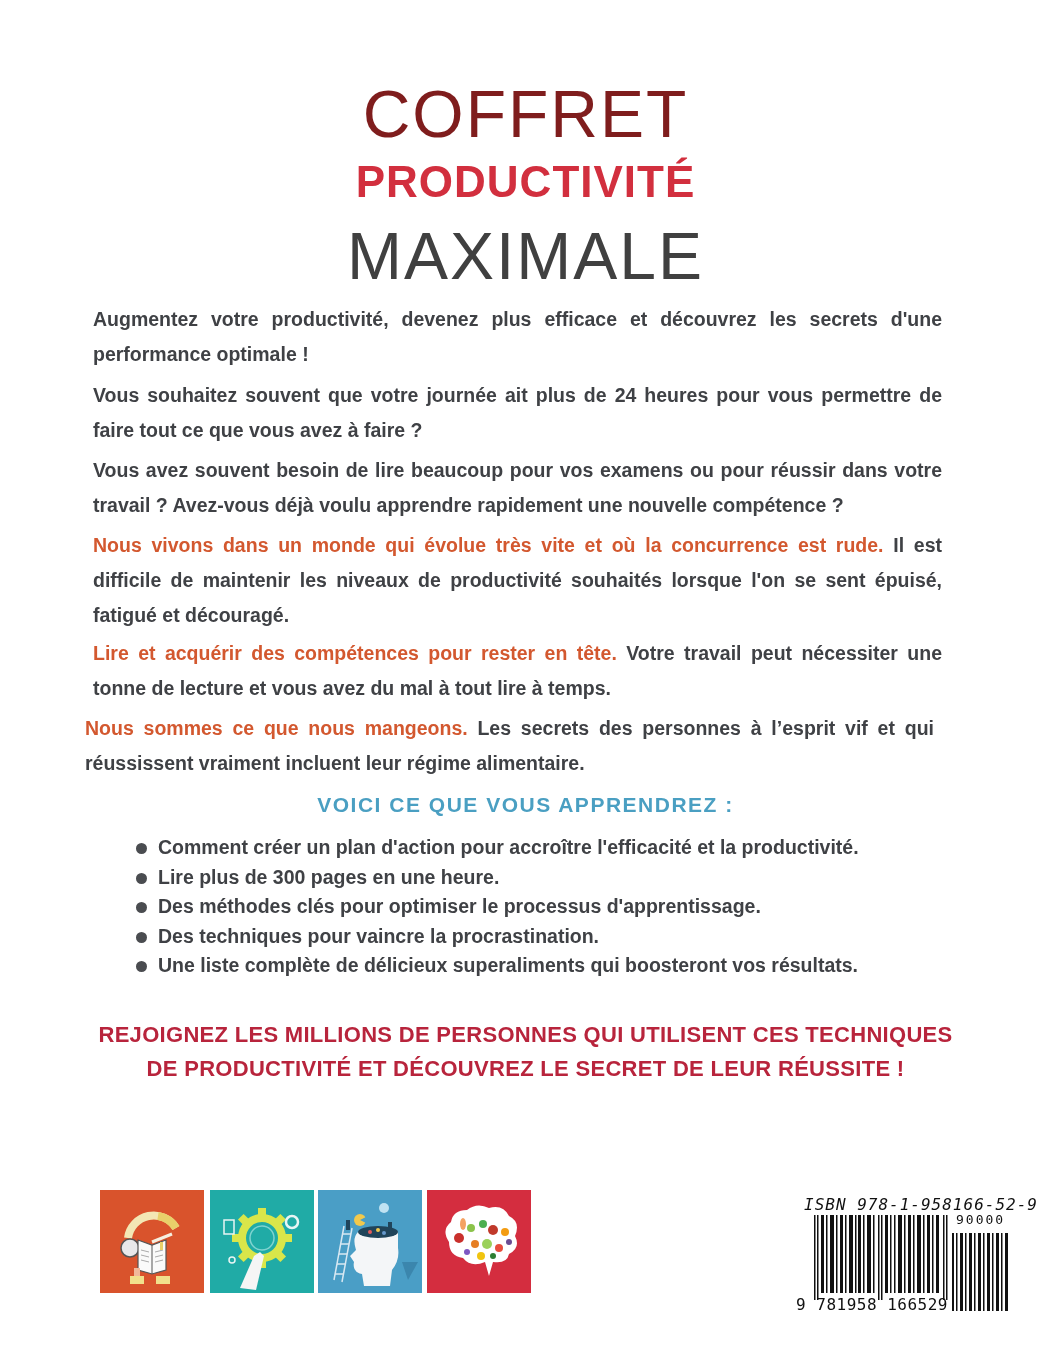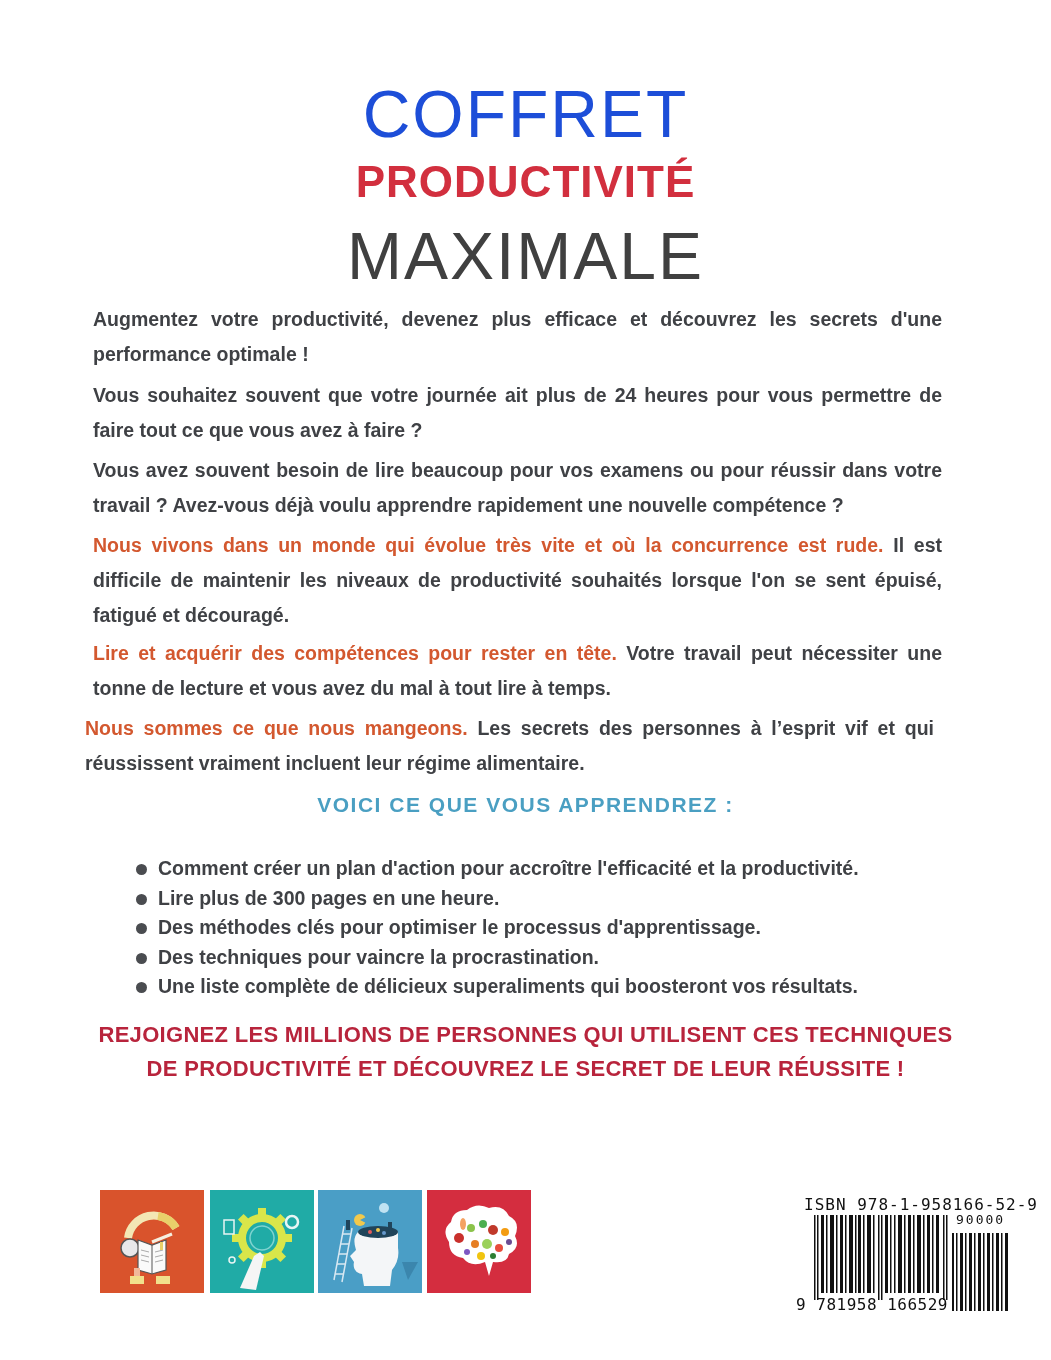--- a/index.html
+++ b/index.html
@@ -1,47 +1,47 @@
 <!DOCTYPE html>
 <html><head>
   <meta charset="utf-8">
   <style>
     html, body { margin: 0; padding: 0; background: #ffffff; }
     body { width: 1051px; height: 1360px; position: relative; overflow: hidden; font-family: "Liberation Sans", sans-serif; }
 
     .title { position: absolute; left: 0; width: 1051px; text-align: center; }
     .title-line { display: block; white-space: nowrap; }
-    .t1 { top: 78px; font-size: 66px; color: #1d4ed8; letter-spacing: 2px; font-weight: normal; line-height: 72px; }
+    .t1 { top: 78px; font-size: 66px; color: #7f1d1d; letter-spacing: 2px; font-weight: normal; line-height: 72px; }
     .t2 { top: 145px; font-size: 44px; color: #d22f3e; font-weight: bold; letter-spacing: 1px; line-height: 74px; }
     .t3 { top: 220px; font-size: 66px; color: #404040; letter-spacing: 2px; font-weight: normal; line-height: 72px; }
 
     .body-text { position: absolute; left: 93px; width: 849px; color: #3f4145; font-size: 19.5px; font-weight: bold; line-height: 35px; }
     .para { margin: 0; text-align: justify; text-align-last: left; }
     .hl { color: #d3582f; }
 
     .p1 { position: absolute; left: 93px; top: 302px; width: 849px; }
     .p2 { position: absolute; left: 93px; top: 378px; width: 849px; }
     .p3 { position: absolute; left: 93px; top: 453px; width: 849px; }
     .p4 { position: absolute; left: 93px; top: 528px; width: 849px; }
     .p5 { position: absolute; left: 93px; top: 636px; width: 849px; }
     .p6 { position: absolute; left: 85px; top: 711px; width: 849px; }
 
     .learn-heading { position: absolute; top: 793px; left: 0; width: 1051px; text-align: center; color: #4a9fc2; font-size: 21px; font-weight: bold; letter-spacing: 1.5px; }
 
-    .bullets { position: absolute; left: 136px; top: 854px; margin: 0; padding: 0; list-style: none; }
+    .bullets { position: absolute; left: 136px; top: 833px; margin: 0; padding: 0; list-style: none; }
     .bullets li { position: relative; padding-left: 22px; font-size: 19.5px; font-weight: bold; color: #3f4145; line-height: 29.5px; white-space: nowrap; }
     .bullet-dot { position: absolute; left: 0; top: 10px; width: 11px; height: 11px; border-radius: 50%; background: #4a4c50; }
 
     .cta { position: absolute; top: 1018px; left: 0; width: 1051px; text-align: center; color: #b8243c; font-size: 22px; font-weight: bold; line-height: 34px; letter-spacing: 0.3px; }
 
     .tile { position: absolute; top: 1190px; width: 104px; height: 103px; overflow: hidden; }
     .tile svg { width: 100%; height: 100%; display: block; }
 
     .barcode-box { position: absolute; left: 792px; top: 1195px; width: 220px; height: 120px; background: #fff; }
-    .isbn-label { position: absolute; left: 12px; top: 0; font-family: "DejaVu Sans Mono", monospace; font-size: 16px; color: #111; letter-spacing: 1px; white-space: nowrap; }
+    .isbn-label { position: absolute; left: 12px; top: 0; font-family: "DejaVu Sans Mono", monospace; font-size: 16px; color: #111; letter-spacing: 1px; white-space: nowrap; font-style: italic; }
     .addon-digits { position: absolute; left: 164px; top: 17px; font-family: "DejaVu Sans Mono", monospace; font-size: 13px; color: #111; letter-spacing: 2px; }
     .bars-main { position: absolute; left: 22px; top: 20px; width: 134px; height: 85px; }
     .bars-addon { position: absolute; left: 160px; top: 38px; width: 58px; height: 78px; }
     .human-digits { position: absolute; left: 4px; top: 100px; font-family: "DejaVu Sans Mono", monospace; font-size: 16px; color: #111; white-space: nowrap; letter-spacing: 0.5px; background: transparent; }
   </style>
 </head>
 <body>
 
 <div class="title t1">
     <span class="title-line">COFFRET</span>

